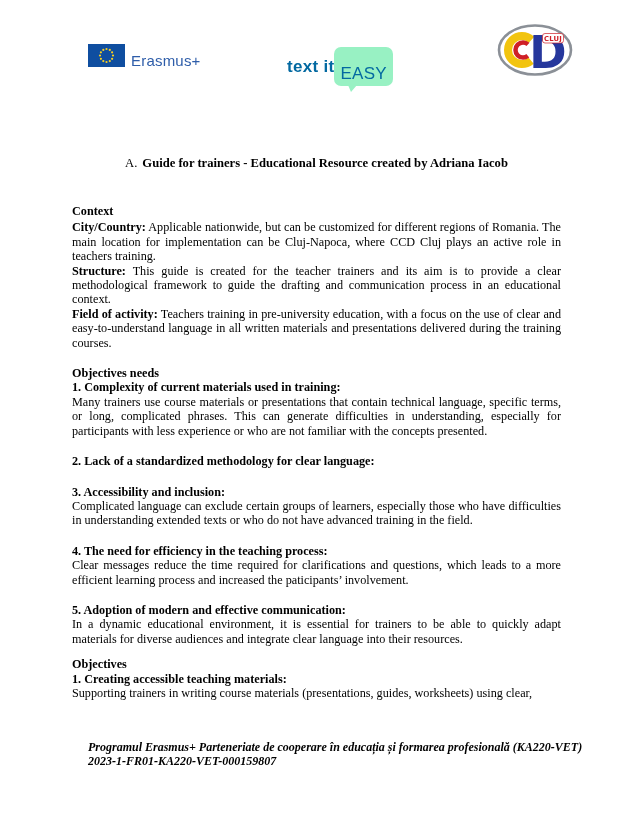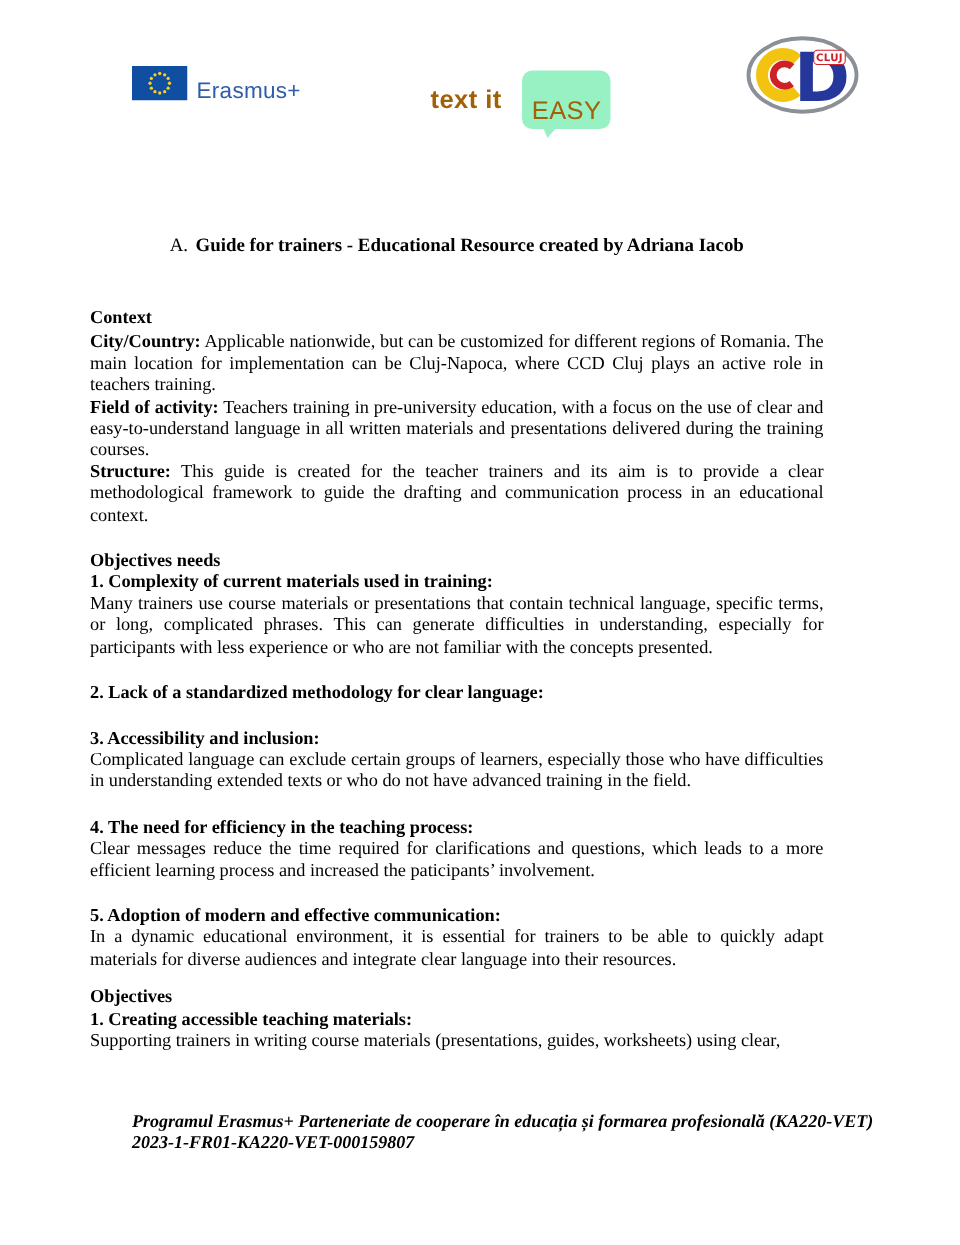--- a/index.html
+++ b/index.html
@@ -20,43 +20,43 @@
     display: flex; align-items: flex-end; gap: 6px;
   }
   .erasmus-text {
     font-family: "Liberation Sans", sans-serif;
     font-size: 15px; line-height: 15px;
     color: #2e5da9; margin-bottom: -1px; letter-spacing: .2px;
   }
   .logo-textit {
     position: absolute; left: 287px; top: 47px;
     font-family: "Liberation Sans", sans-serif;
-    font-size: 17px; font-weight: 600; color: #a16207;
-    display: flex; align-items: center; gap: 14px;
+    font-size: 17px; font-weight: 600; color: #0369a1;
+    display: flex; align-items: center; gap: 0;
     letter-spacing: .3px;
   }
   .easy-bubble {
     position: relative;
     background: #98f1c3;
     font-weight: 400;
     padding: 17px 6px 2px;
     border-radius: 7px;
   }
   .easy-bubble .tail {
     position: absolute; left: 14px; bottom: -6px;
     width: 0; height: 0;
     border-left: 3px solid transparent;
     border-right: 6px solid transparent;
     border-top: 7px solid #98f1c3;
   }
   .logo-ccd { position: absolute; left: 497px; top: 24px; }
 
   
   .content {
-    position: absolute; left: 60px; top: 156px; width: 489px;
+    position: absolute; left: 72px; top: 156px; width: 489px;
     font-size: 12.2px; line-height: 14.4px;
   }
   .title {
     text-align: center;
     font-size: 12.6px; font-weight: 400; line-height: 15px;
   }
   .title .title-main { font-weight: 700; margin-left: 5px; }
   h2 { font-size: 12.2px; font-weight: 700; line-height: 14.4px; }
   h3 { font-size: 12.2px; font-weight: 700; line-height: 14.4px; }
   .heading-context { margin-top: 33px; margin-bottom: 2px; }
@@ -113,22 +113,22 @@
     <text x="56" y="16.8" text-anchor="middle" font-family="DejaVu Sans, sans-serif" font-size="6.8" font-weight="bold" letter-spacing="0.2" fill="#cf2027">CLUJ</text>
   </svg>
 
   <main class="content">
 
     <h1 class="title"><span class="title-prefix">A.</span><span class="title-main">Guide for trainers - Educational Resource created by Adriana Iacob</span></h1>
 
     <h2 class="heading-context">Context</h2>
 
     <p class="just"><b>City/Country:</b> <span>Applicable nationwide, but can be customized for different regions of Romania. The main location for implementation can be Cluj-Napoca, where CCD Cluj plays an active role in teachers training.</span></p>
+    <p class="just"><b>Structure:</b> <span>This guide is created for the teacher trainers and its aim is to provide a clear methodological framework to guide the drafting and communication process in an educational context.</span></p>
     <p class="just"><b>Field of activity:</b> <span>Teachers training in pre-university education, with a focus on the use of clear and easy-to-understand language in all written materials and presentations delivered during the training courses.</span></p>
-    <p class="just"><b>Structure:</b> <span>This guide is created for the teacher trainers and its aim is to provide a clear methodological framework to guide the drafting and communication process in an educational context.</span></p>
 
     <h2 class="heading-needs">Objectives needs</h2>
 
     <div class="item first">
       <h3>1. Complexity of current materials used in training:</h3>
       <p class="just">Many trainers use course materials or presentations that contain technical language, specific terms, or long, complicated phrases. This can generate difficulties in understanding, especially for participants with less experience or who are not familiar with the concepts presented.</p>
     </div>
     <div class="item">
       <h3>2. Lack of a standardized methodology for clear language:</h3>
     </div>

